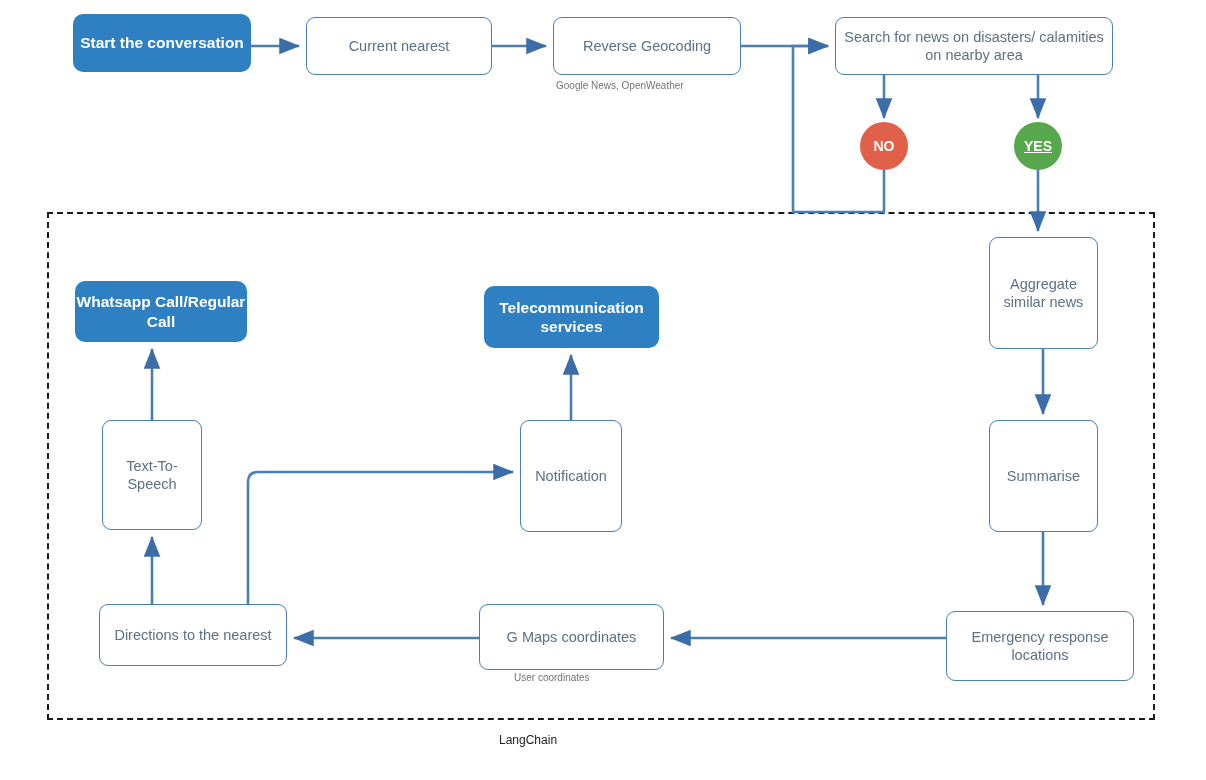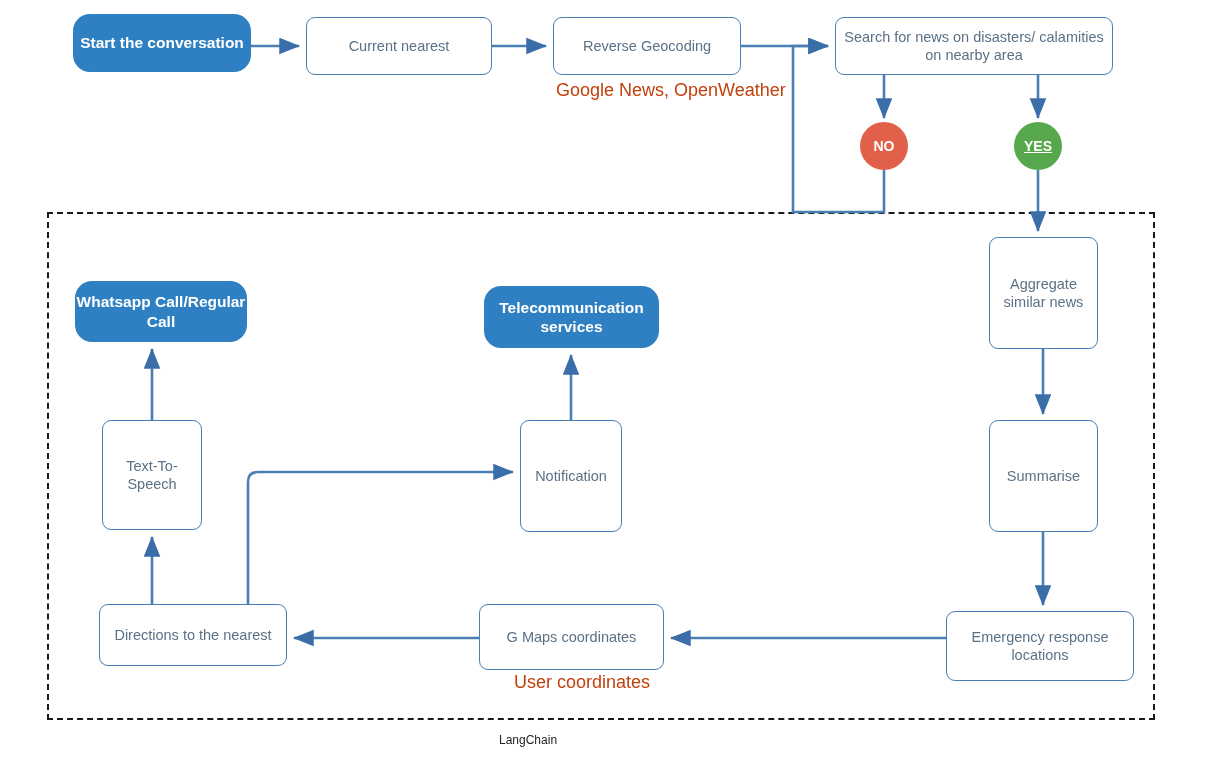--- a/index.html
+++ b/index.html
@@ -1,23 +1,23 @@
 <!DOCTYPE html>
 <html><head>
 <meta charset="utf-8">
 <style>
   html,body{margin:0;padding:0;background:#ffffff;}
   body{width:1206px;height:780px;font-family:"Liberation Sans",sans-serif;overflow:hidden;}
   #stage{position:relative;width:1206px;height:780px;}
   svg{position:absolute;left:0;top:0;width:1206px;height:780px;}
   .node{position:absolute;box-sizing:border-box;display:flex;align-items:center;justify-content:center;text-align:center;line-height:1.25;}
   .node.plain{background:#ffffff;border:1.6px solid #4a7fb5;border-radius:9px;color:#5b7186;font-size:14.5px;}
-  .node.filled{background:#2f80c2;border:none;border-radius:17px;color:#ffffff;font-size:15.5px;font-weight:bold;justify-content:center;}
+  .node.filled{background:#2f80c2;border:none;border-radius:10px;color:#ffffff;font-size:15.5px;font-weight:bold;justify-content:center;}
   .circle{position:absolute;border-radius:50%;display:flex;align-items:center;justify-content:center;color:#fff;font-weight:bold;font-size:14px;}
-  .caption{position:absolute;font-size:18px;color:#c2410c;white-space:nowrap;}
+  .caption{position:absolute;font-size:10px;color:#737373;white-space:nowrap;}
   .dashbox{position:absolute;border:2.2px dashed #1a1a1a;box-sizing:border-box;}
   .boxlabel{position:absolute;font-size:12px;color:#222;white-space:nowrap;}
 </style>
 </head>
 <body>
 
 <div id="stage">
 
   <div class="dashbox" id="group-box" style="left: 47px; top: 212px; width: 1108px; height: 508px; border-color: rgb(26, 26, 26);"></div>
 

